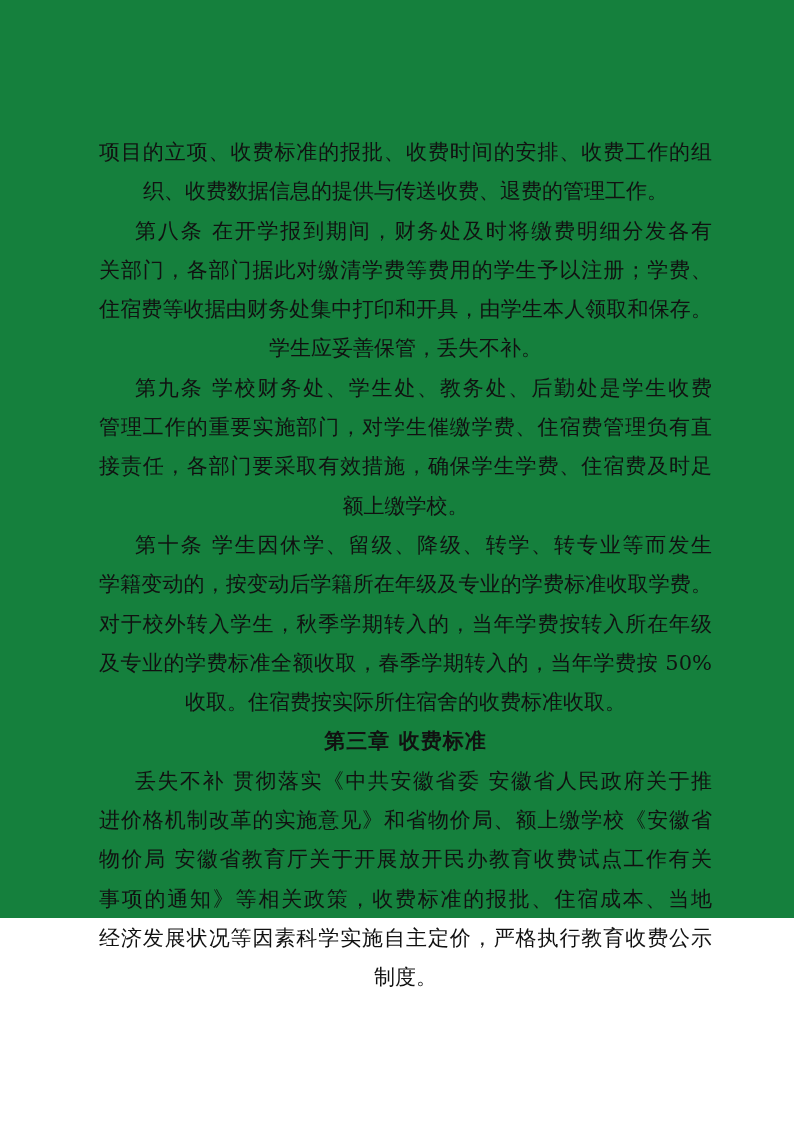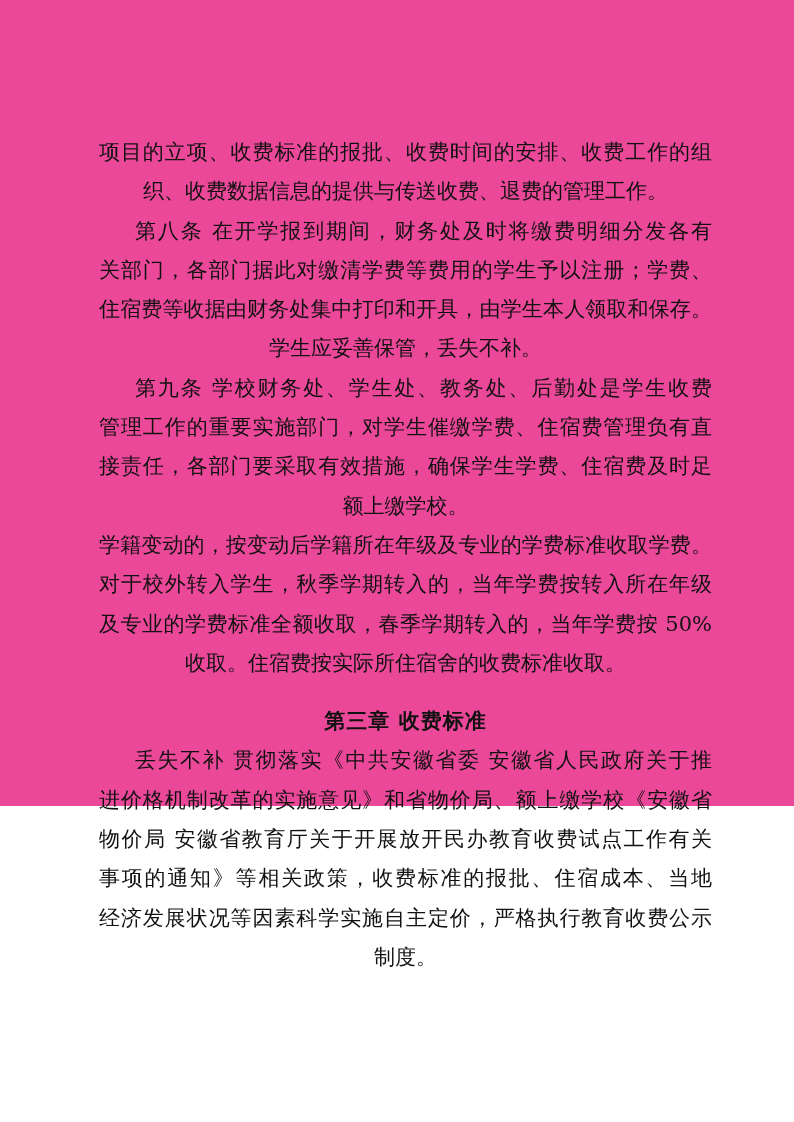--- a/index.html
+++ b/index.html
@@ -12,22 +12,22 @@
     background: #ffffff;
     position: relative;
     overflow: hidden;
     font-family: "DejaVu Serif", "Liberation Serif", serif;
   }
   .page {
     position: absolute;
     left: 0;
     top: 0;
     width: 794px;
-    height: 806px;
-    background: #ec4899;
+    height: 918px;
+    background: #15803d;
   }
   .doc-body {
     position: absolute;
     left: 99px;
     top: 133px;
     width: 613px;
     color: #111111;
     font-size: 21px;
   }
   .line {
@@ -46,38 +46,38 @@
   }
   .line b {
     font-weight: normal;
   }
   .line.heading {
     text-align: center;
     text-align-last: center;
     font-weight: bold;
     font-family: "DejaVu Sans", "Liberation Sans", sans-serif;
     letter-spacing: 1px;
-    margin-top: 19px;
   }
 </style>
 </head>
 <body>
 
 <div class="page">
   <div class="doc-body">
       <div class="line full"><span>项目的立项、收费标准的报批、收费时间的安排、收费工作的组</span></div>
       <div class="line"><span>织、收费数据信息的提供与传送收费、退费的管理工作。</span></div>
       <div class="line full indent"><b>第八条</b><span> 在开学报到期间，财务处及时将缴费明细分发各有</span></div>
       <div class="line full"><span>关部门，各部门据此对缴清学费等费用的学生予以注册；学费、</span></div>
       <div class="line full"><span>住宿费等收据由财务处集中打印和开具，由学生本人领取和保存。</span></div>
       <div class="line"><span>学生应妥善保管，丢失不补。</span></div>
       <div class="line full indent"><b>第九条</b><span> 学校财务处、学生处、教务处、后勤处是学生收费</span></div>
       <div class="line full"><span>管理工作的重要实施部门，对学生催缴学费、住宿费管理负有直</span></div>
       <div class="line full"><span>接责任，各部门要采取有效措施，确保学生学费、住宿费及时足</span></div>
       <div class="line"><span>额上缴学校。</span></div>
+      <div class="line full indent"><b>第十条</b><span> 学生因休学、留级、降级、转学、转专业等而发生</span></div>
       <div class="line full"><span>学籍变动的，按变动后学籍所在年级及专业的学费标准收取学费。</span></div>
       <div class="line full"><span>对于校外转入学生，秋季学期转入的，当年学费按转入所在年级</span></div>
       <div class="line full"><span>及专业的学费标准全额收取，春季学期转入的，当年学费按 50%</span></div>
       <div class="line"><span>收取。住宿费按实际所住宿舍的收费标准收取。</span></div>
       <div class="line heading"><span>第三章 收费标准</span></div>
       <div class="line full indent"><b>丢失不补</b><span> 贯彻落实《中共安徽省委 安徽省人民政府关于推</span></div>
       <div class="line full"><span>进价格机制改革的实施意见》和省物价局、额上缴学校《安徽省</span></div>
       <div class="line full"><span>物价局 安徽省教育厅关于开展放开民办教育收费试点工作有关</span></div>
       <div class="line full"><span>事项的通知》等相关政策，收费标准的报批、住宿成本、当地</span></div>
       <div class="line full"><span>经济发展状况等因素科学实施自主定价，严格执行教育收费公示</span></div>

